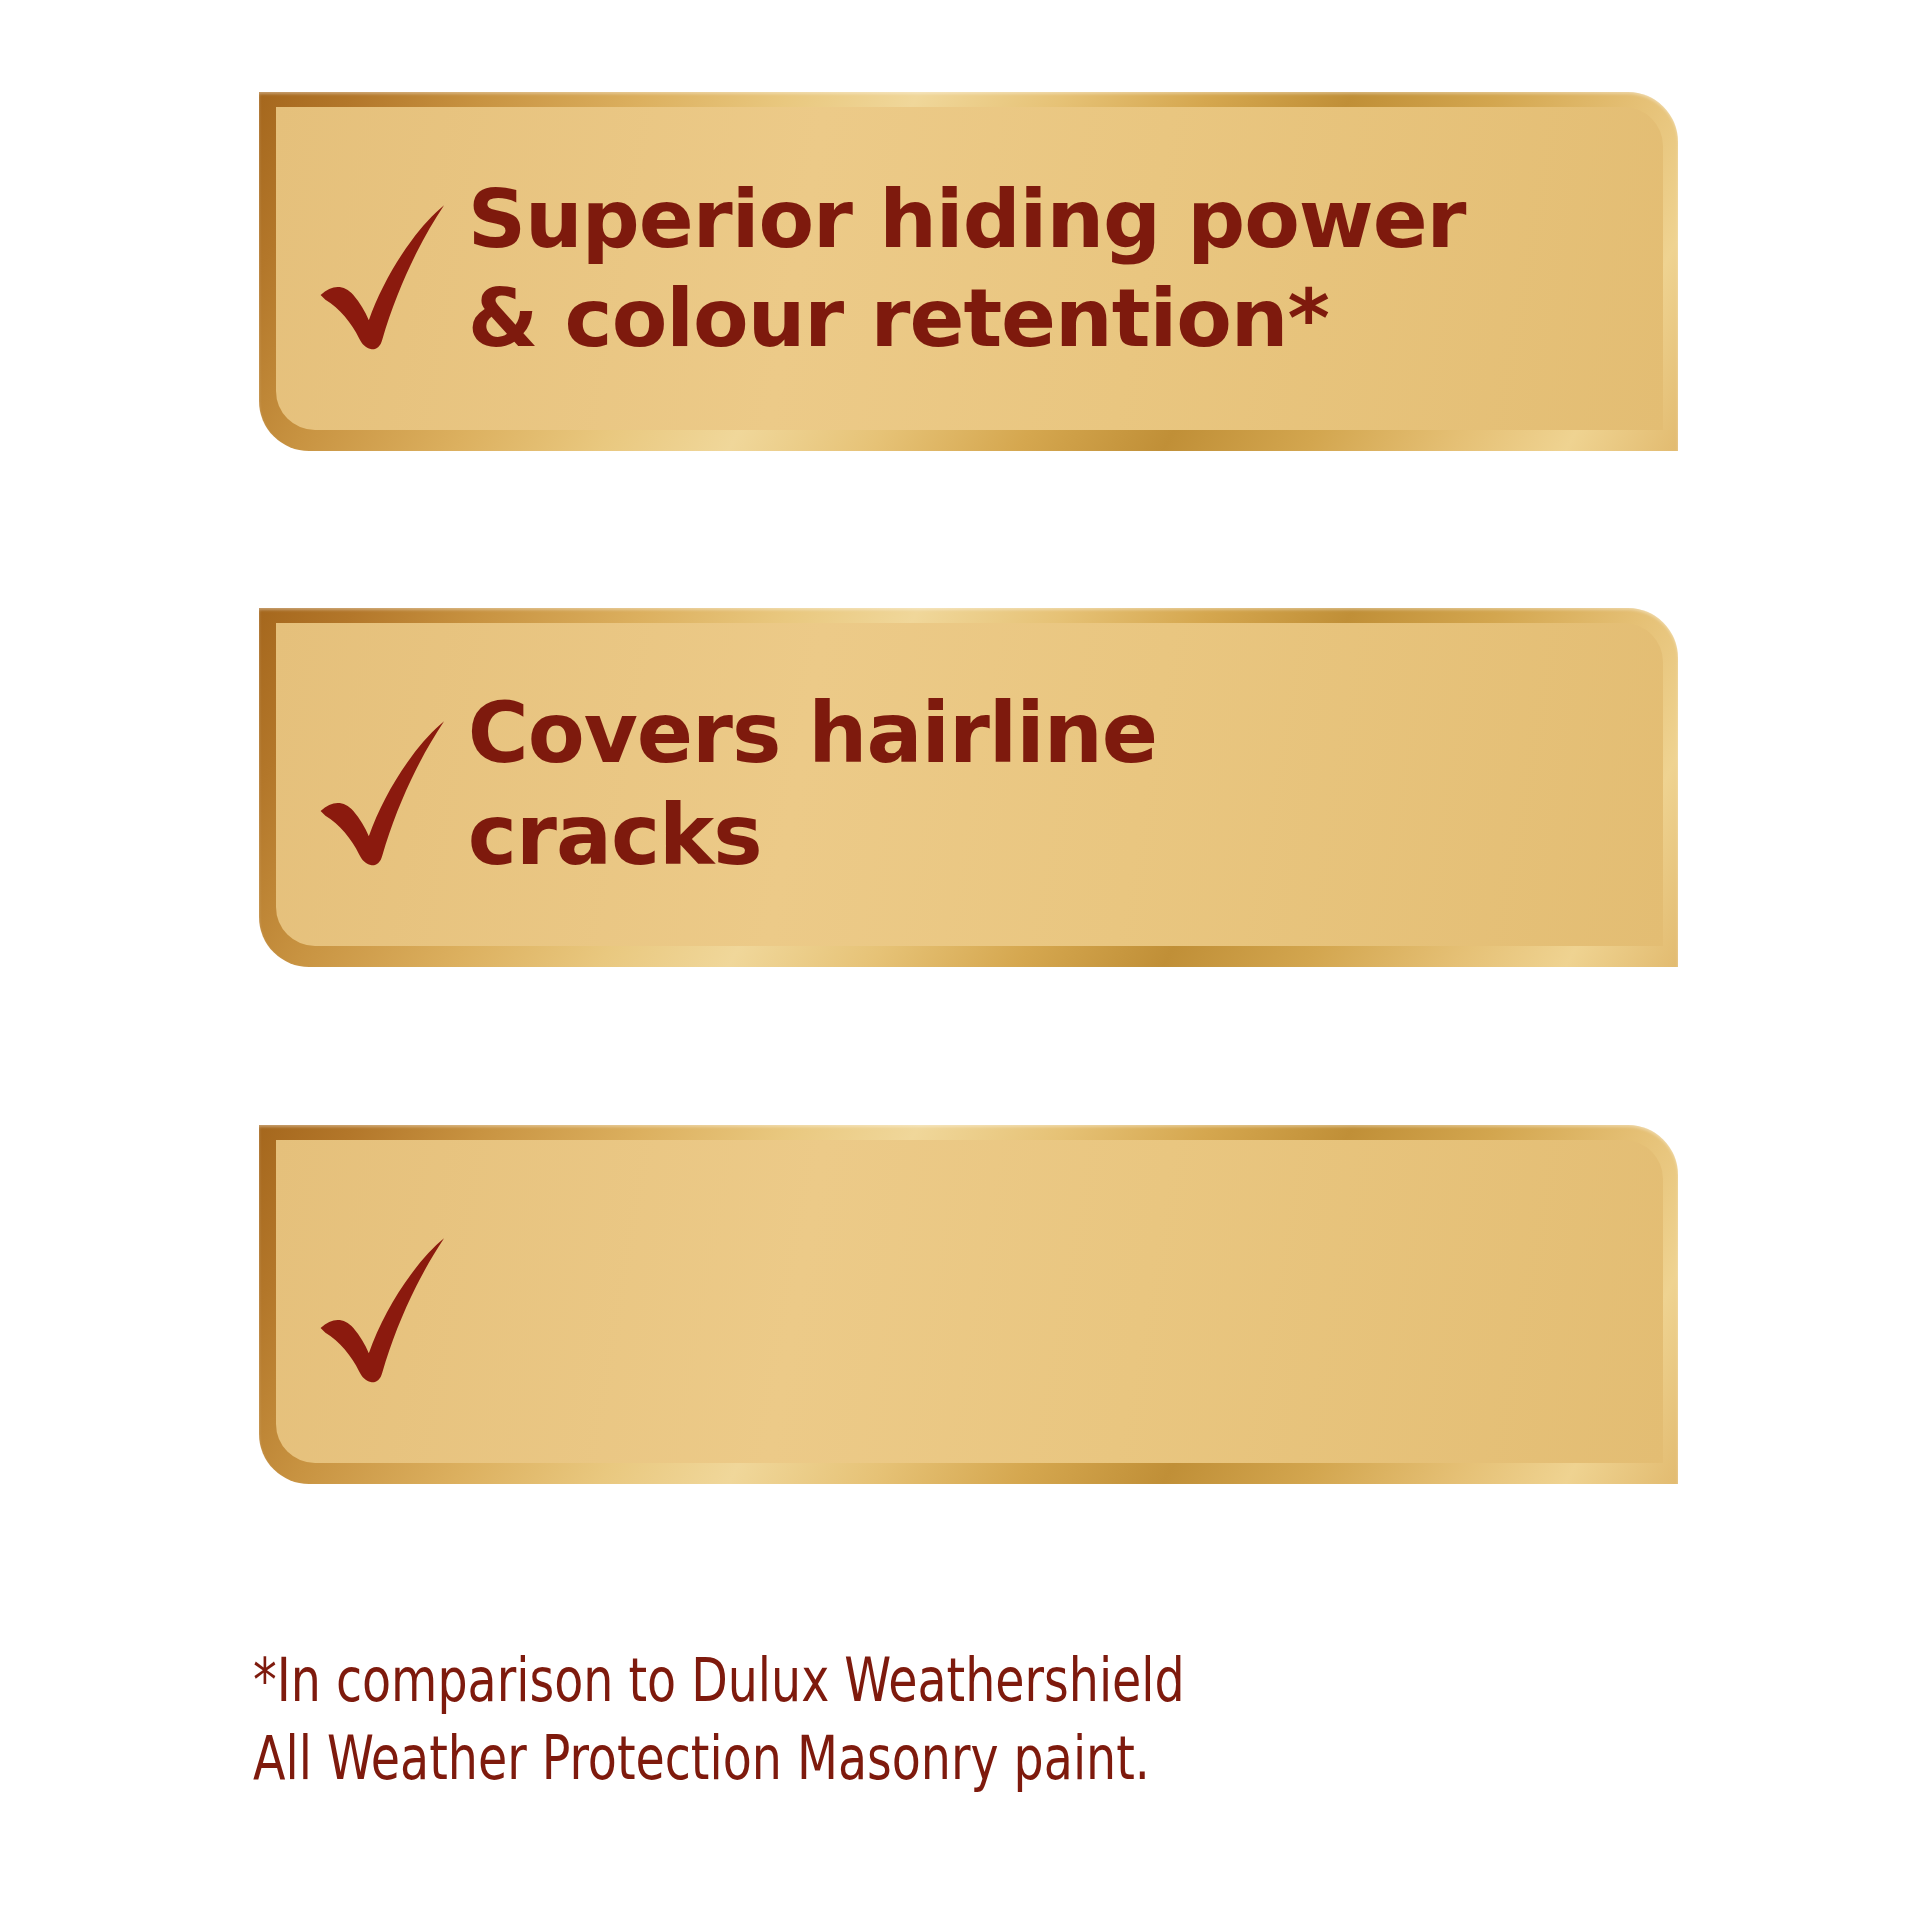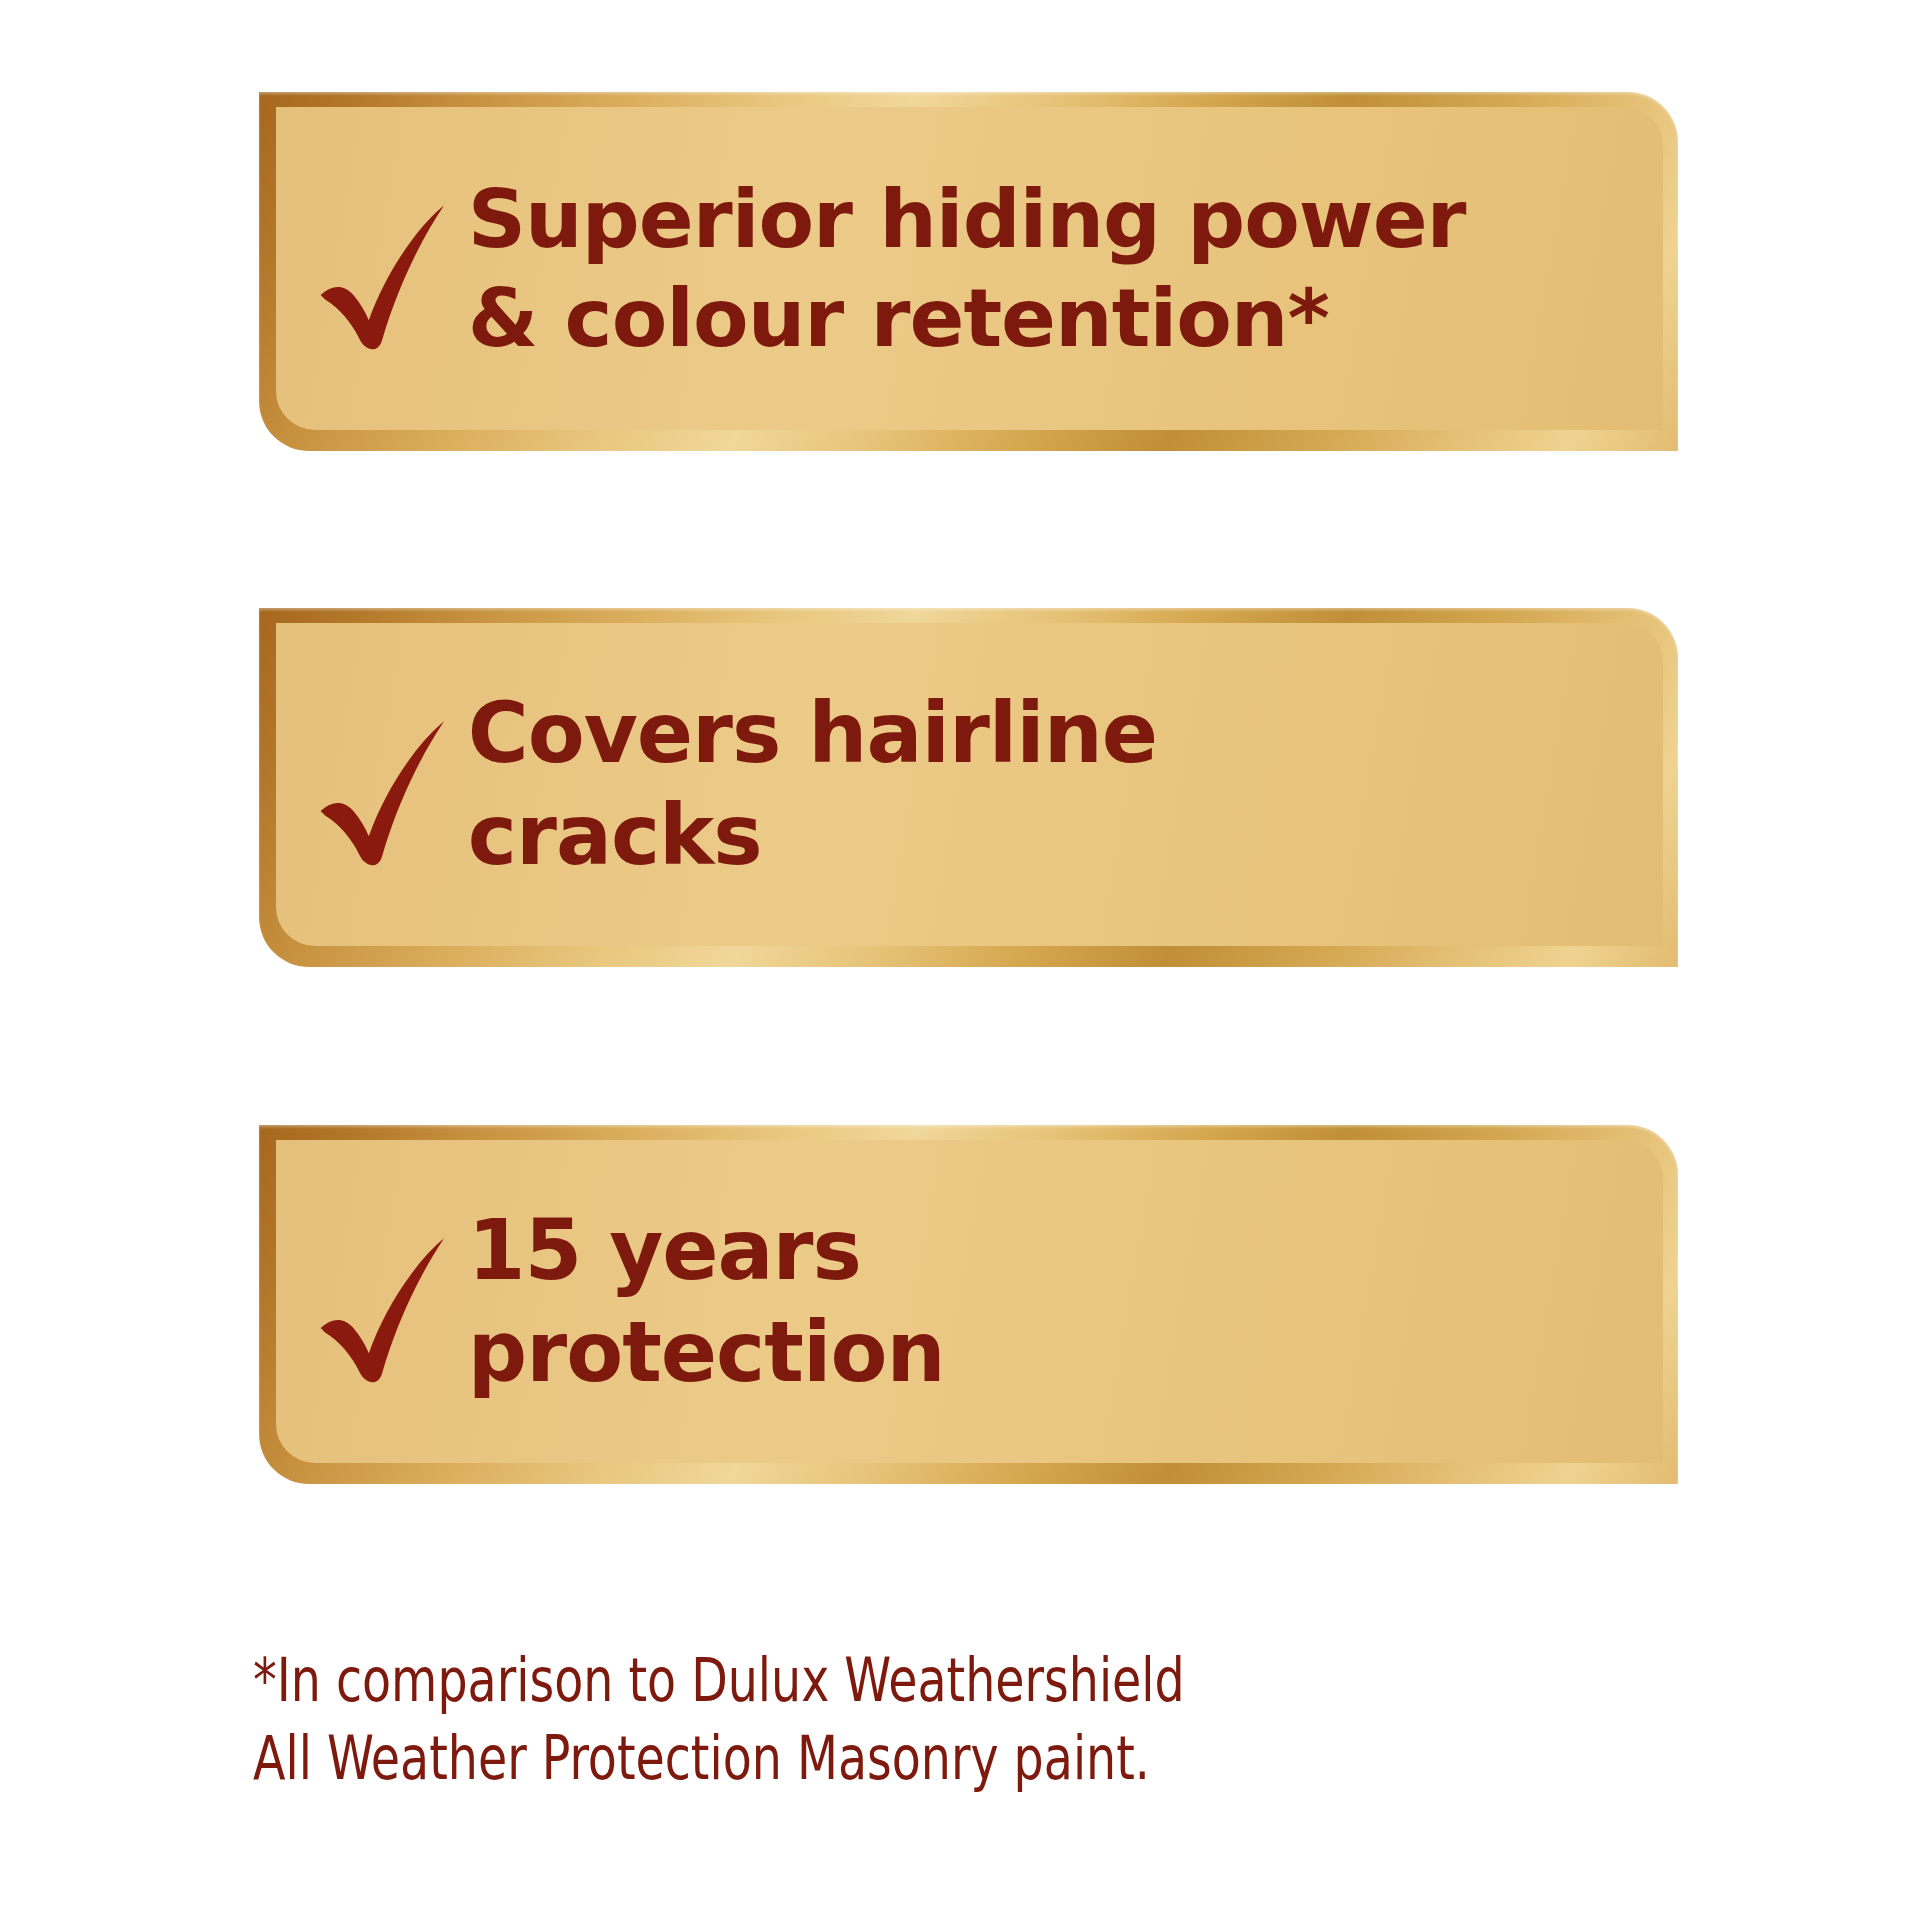--- a/index.html
+++ b/index.html
@@ -165,22 +165,20 @@
     <div class="card-inner">
       <div class="check-wrap">
         <svg viewBox="0 0 150 170" xmlns="http://www.w3.org/2000/svg" aria-hidden="true">
           <path d="M16 112 C28 101, 40 101, 50 112 C57 120, 62 129, 66 138
                    C76 110, 92 80, 110 56 C121 41, 133 28, 144 19
                    C134 34, 124 51, 115 69 C101 97, 89 127, 80 158
                    C78 166, 73 169, 68 168 C63 167, 59 163, 56 157
                    C48 141, 36 126, 21 117 Z" fill="#8b1a0e"></path>
         </svg>
       </div>
-      <div class="card-text">15 years
-protection</div>
     </div>
   </div>
 
   <div id="footnote">*In comparison to Dulux Weathershield
 All Weather Protection Masonry paint.</div>
 
 </div>
 
 
 </body></html>

